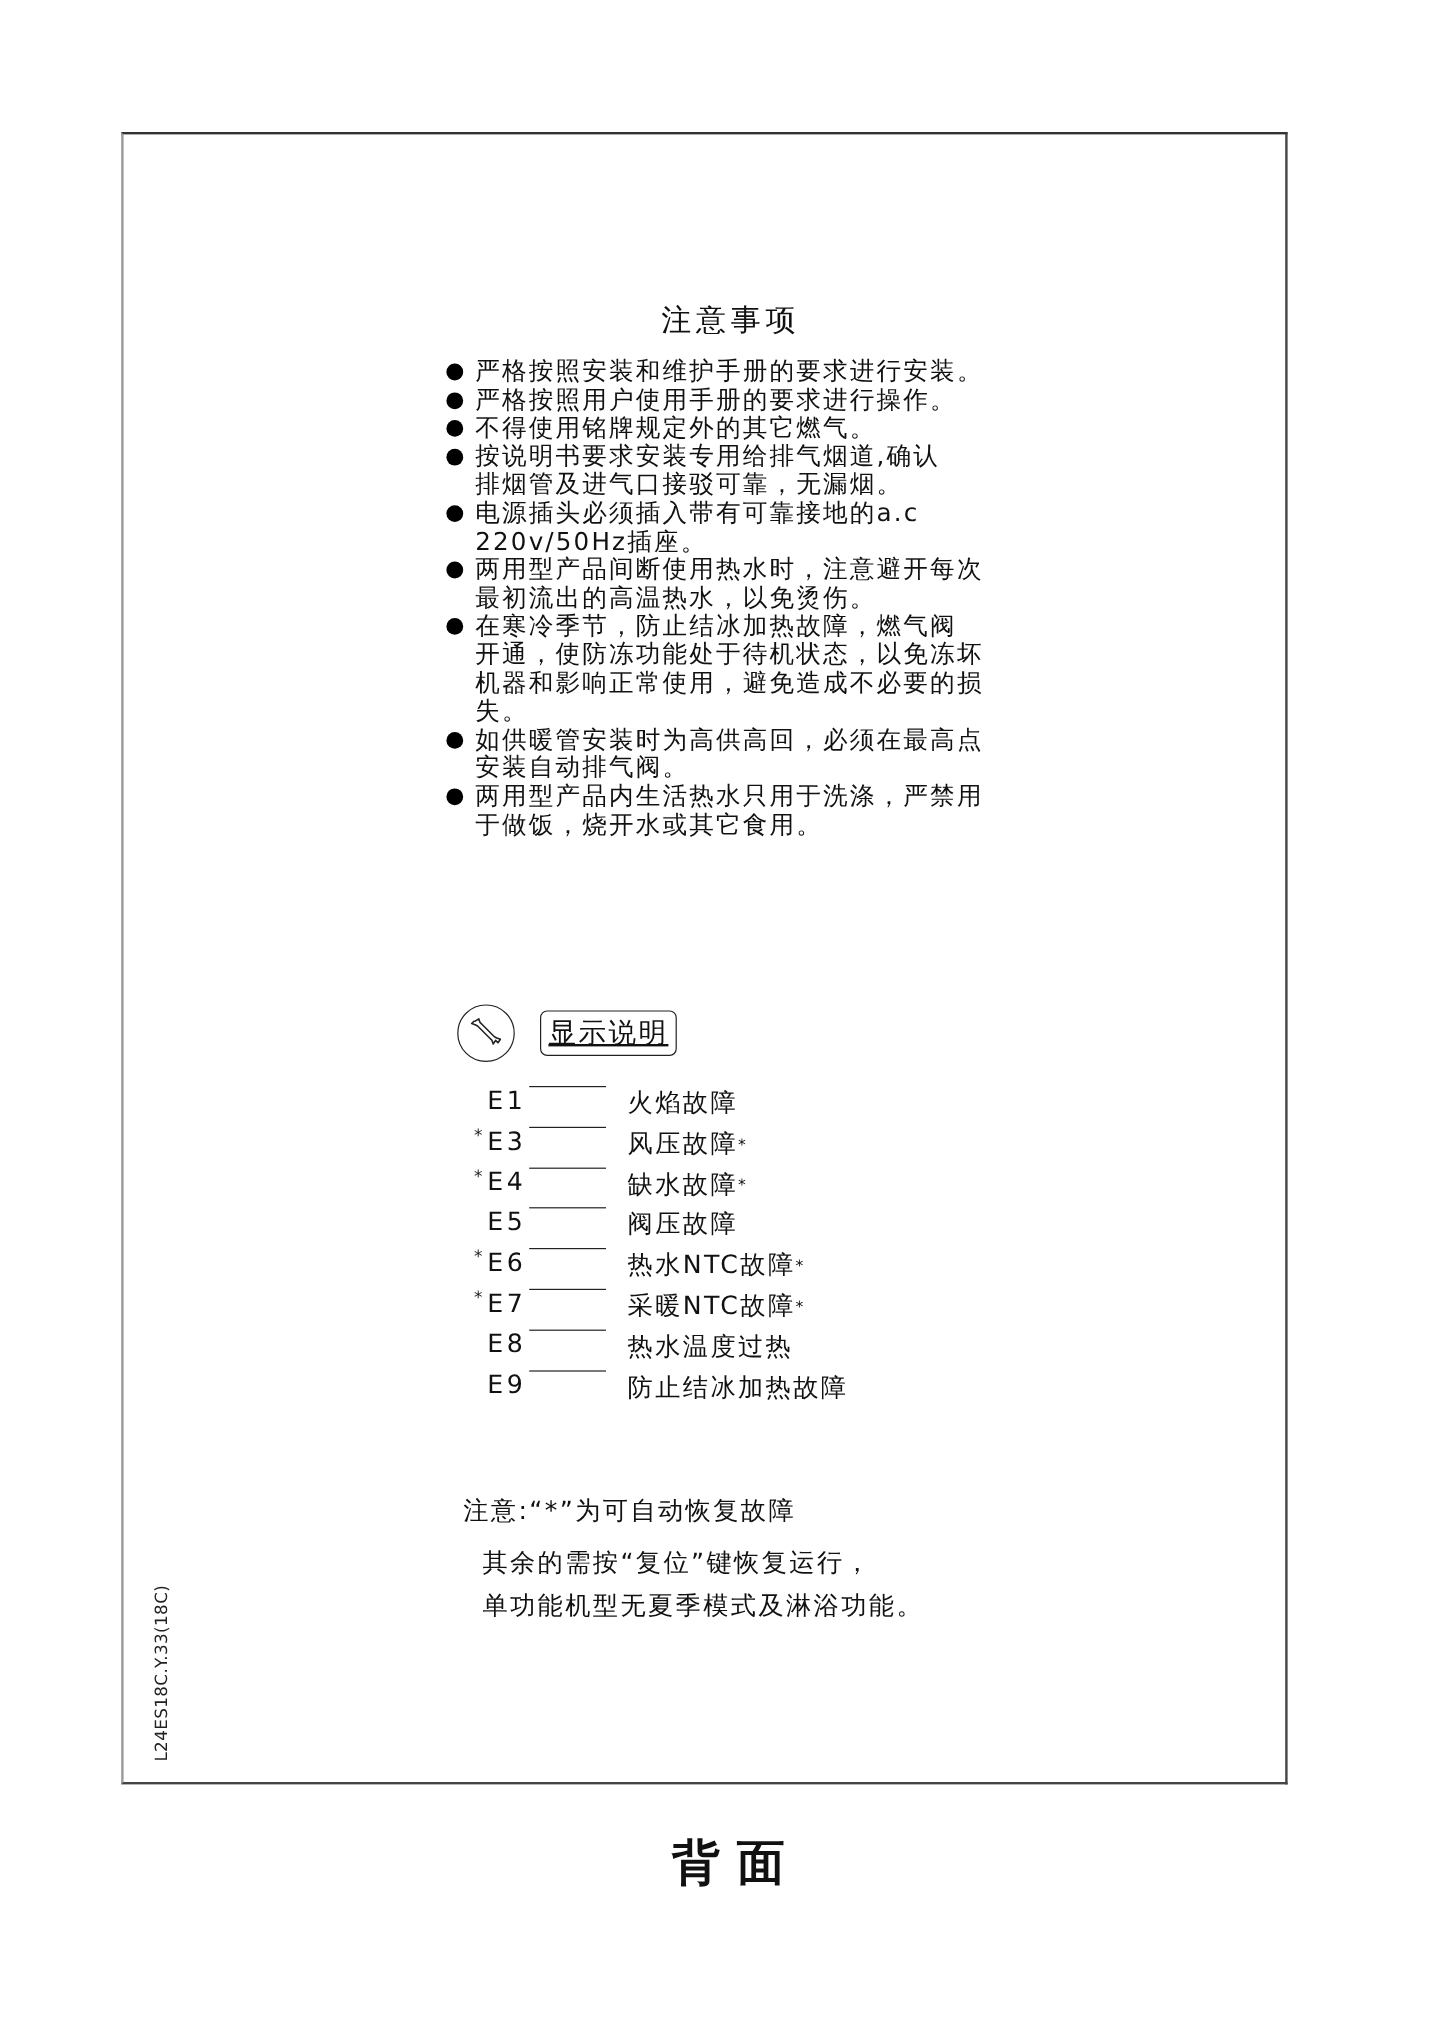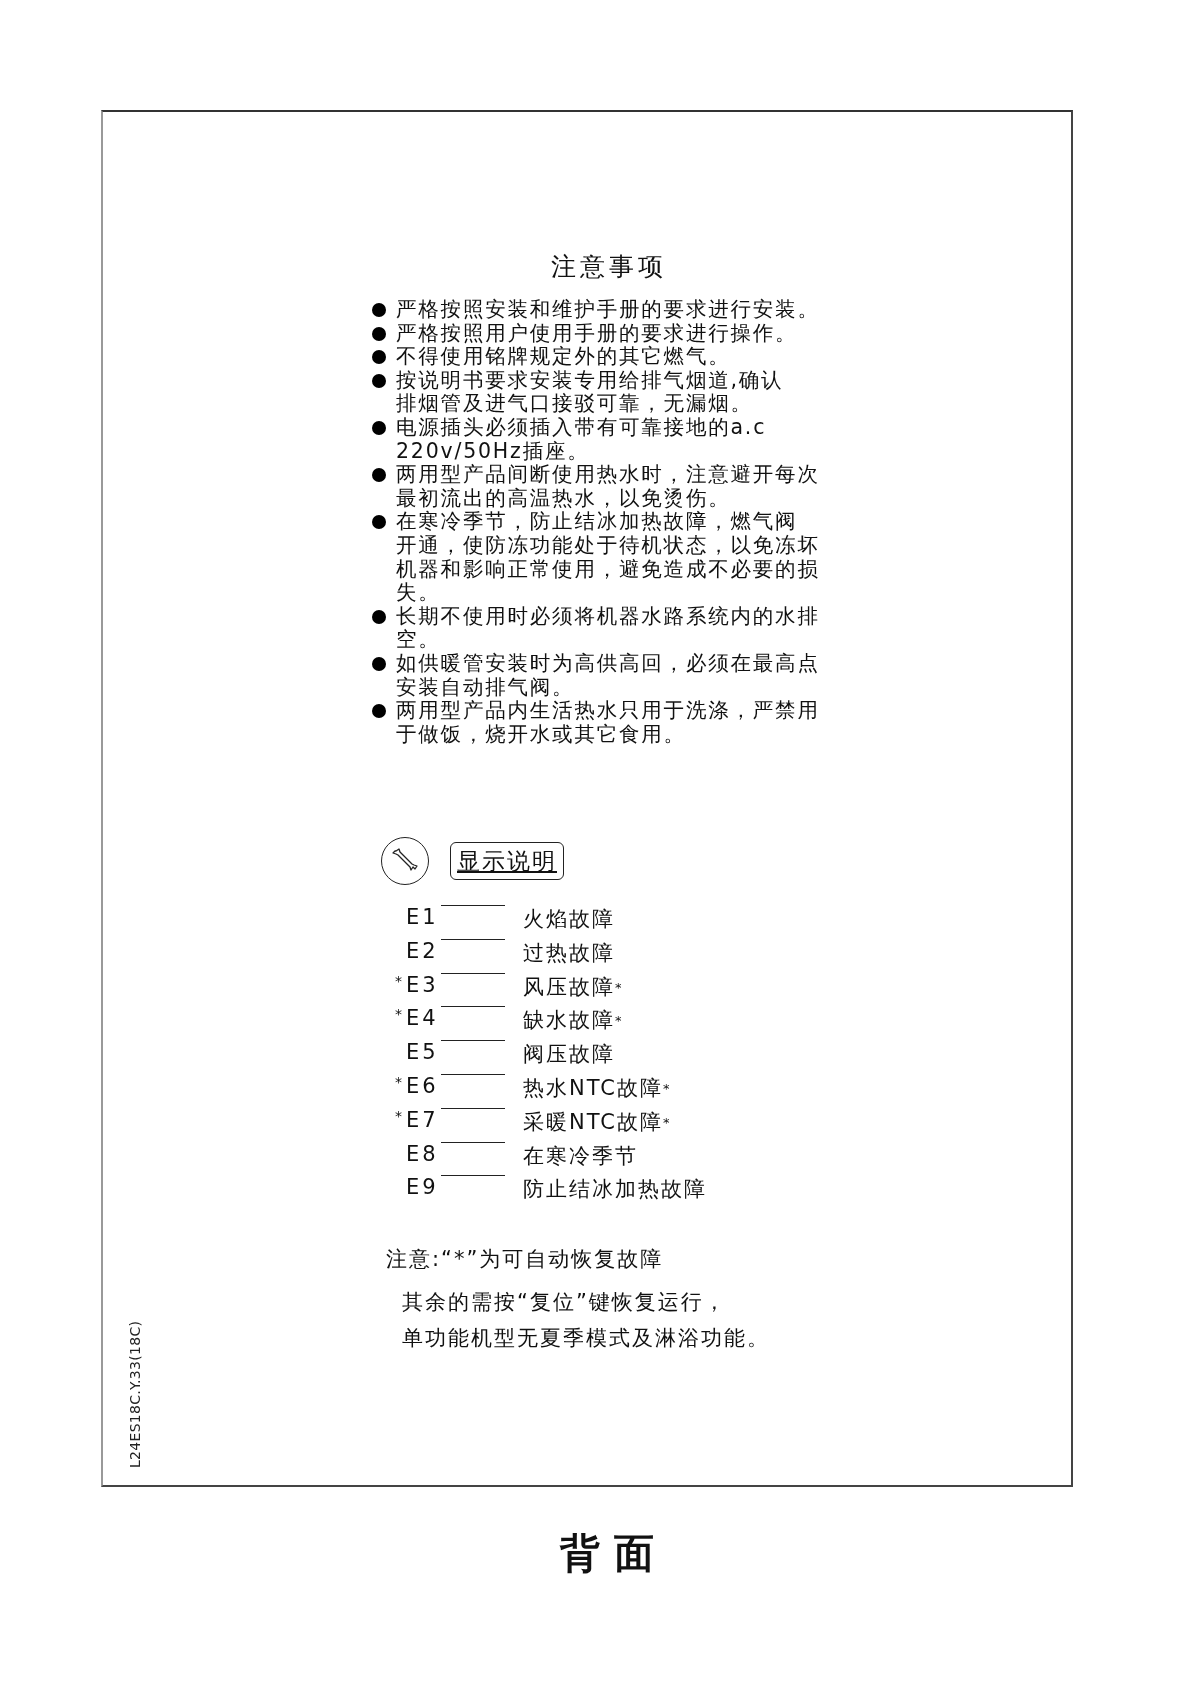--- a/index.html
+++ b/index.html
@@ -205,25 +205,20 @@
   </div>
   <div class="note">
     <span class="bullet"></span>
     <div>在寒冷季节，防止结冰加热故障，燃气阀</div>
     <div>开通，使防冻功能处于待机状态，以免冻坏</div>
     <div>机器和影响正常使用，避免造成不必要的损</div>
     <div>失。</div>
   </div>
   <div class="note">
     <span class="bullet"></span>
-    <div>长期不使用时必须将机器水路系统内的水排</div>
-    <div>空。</div>
-  </div>
-  <div class="note">
-    <span class="bullet"></span>
     <div>如供暖管安装时为高供高回，必须在最高点</div>
     <div>安装自动排气阀。</div>
   </div>
   <div class="note">
     <span class="bullet"></span>
     <div>两用型产品内生活热水只用于洗涤，严禁用</div>
     <div>于做饭，烧开水或其它食用。</div>
   </div>
 </div>
 
@@ -237,26 +232,20 @@
 </div>
 
 <div class="codes">
   <div class="code-row">
     <span class="code-star"></span>
     <span class="code-id">E1</span>
     <span class="code-dash"></span>
     <span class="code-desc"><span>火焰故障</span><span class="sup-star"></span></span>
   </div>
   <div class="code-row">
-    <span class="code-star"></span>
-    <span class="code-id">E2</span>
-    <span class="code-dash"></span>
-    <span class="code-desc"><span>过热故障</span><span class="sup-star"></span></span>
-  </div>
-  <div class="code-row">
     <span class="code-star">*</span>
     <span class="code-id">E3</span>
     <span class="code-dash"></span>
     <span class="code-desc"><span>风压故障</span><span class="sup-star">*</span></span>
   </div>
   <div class="code-row">
     <span class="code-star">*</span>
     <span class="code-id">E4</span>
     <span class="code-dash"></span>
     <span class="code-desc"><span>缺水故障</span><span class="sup-star">*</span></span>
@@ -276,21 +265,21 @@
   <div class="code-row">
     <span class="code-star">*</span>
     <span class="code-id">E7</span>
     <span class="code-dash"></span>
     <span class="code-desc"><span>采暖NTC故障</span><span class="sup-star">*</span></span>
   </div>
   <div class="code-row">
     <span class="code-star"></span>
     <span class="code-id">E8</span>
     <span class="code-dash"></span>
-    <span class="code-desc"><span>在寒冷季节</span><span class="sup-star"></span></span>
+    <span class="code-desc"><span>热水温度过热</span><span class="sup-star"></span></span>
   </div>
   <div class="code-row">
     <span class="code-star"></span>
     <span class="code-id">E9</span>
     <span class="code-dash"></span>
     <span class="code-desc"><span>防止结冰加热故障</span><span class="sup-star"></span></span>
   </div>
 </div>
 
 <div class="footnote-title">注意:“*”为可自动恢复故障</div>

